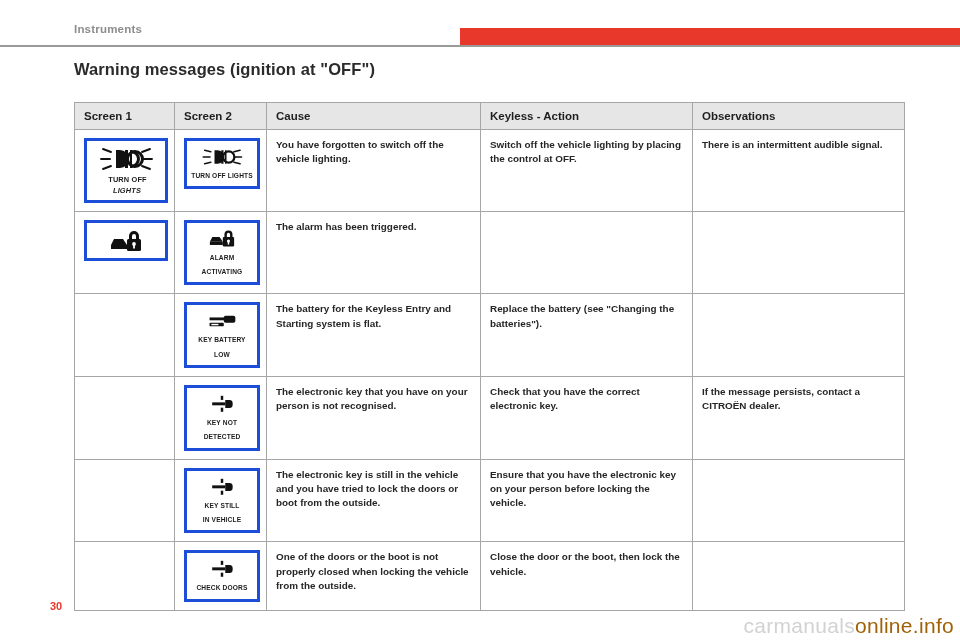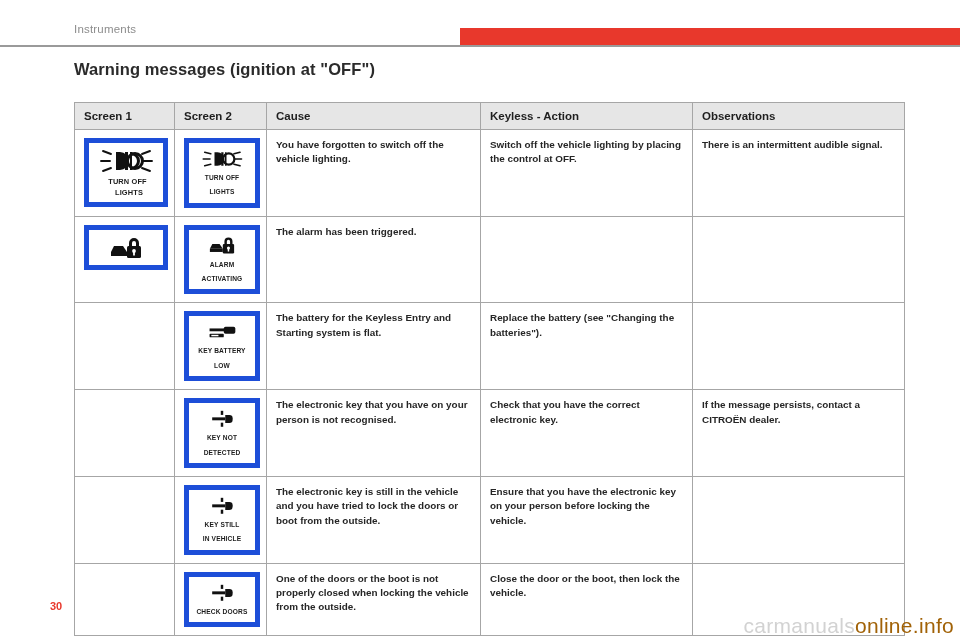--- a/index.html
+++ b/index.html
@@ -27,21 +27,21 @@
   .header-accent {
     position: absolute;
     top: 28px; right: 0;
     width: 500px; height: 17px;
     background: #e8382c;
   }
   .section-label {
     position: absolute;
     left: 74px; top: 23px;
     font-size: 11.5px;
-    font-weight: normal;
+    font-weight: bold;
     color: #8d8d8d;
     letter-spacing: .2px;
   }
 
   
   .doc-title {
     position: absolute;
     left: 74px; top: 60px;
     font-size: 16.5px;
     font-weight: bold;
@@ -83,21 +83,21 @@
     color: #262626;
     line-height: 1.45;
     padding: 8px 9px 8px 9px;
   }
   .cell-icon { text-align: center; padding: 8px 4px 8px 4px; }
 
   
   .screen-badge {
     display: inline-block;
     background: #ffffff;
-    border: 5px solid #1d4ed8;
+    border: 3px solid #1d4ed8;
     padding: 5px 4px 4px 4px;
     text-align: center;
     min-width: 76px;
   }
   .screen-badge.wide { min-width: 84px; }
   .badge-caption {
     font-size: 6.6px;
     font-weight: bold;
     color: #1c1c1c;
     letter-spacing: .15px;
@@ -106,20 +106,21 @@
     white-space: pre-line;
   }
   .badge-caption.stagger {
     font-size: 7.4px;
     text-align: left;
     padding-left: 3px;
   }
   .badge-caption.stagger .ln2 {
     display: block;
     padding-left: 22px;
+    font-style: italic;
   }
   .glyph { height: 26px; display: flex; align-items: center; justify-content: center; }
   .glyph.sm { height: 22px; }
   .glyph svg { display: block; }
 
   
   .page-number {
     position: absolute;
     left: 50px; bottom: 28px;
     font-size: 11px;

